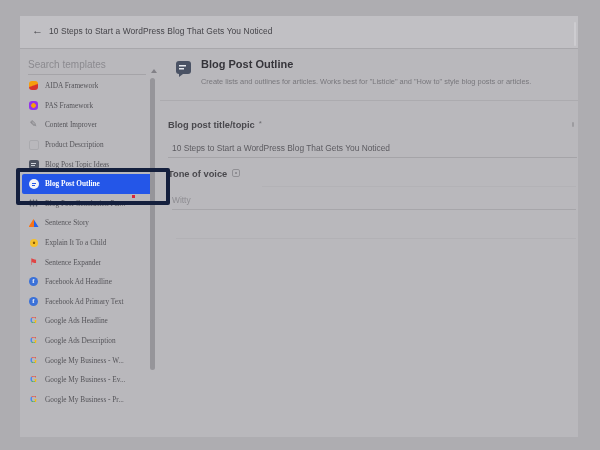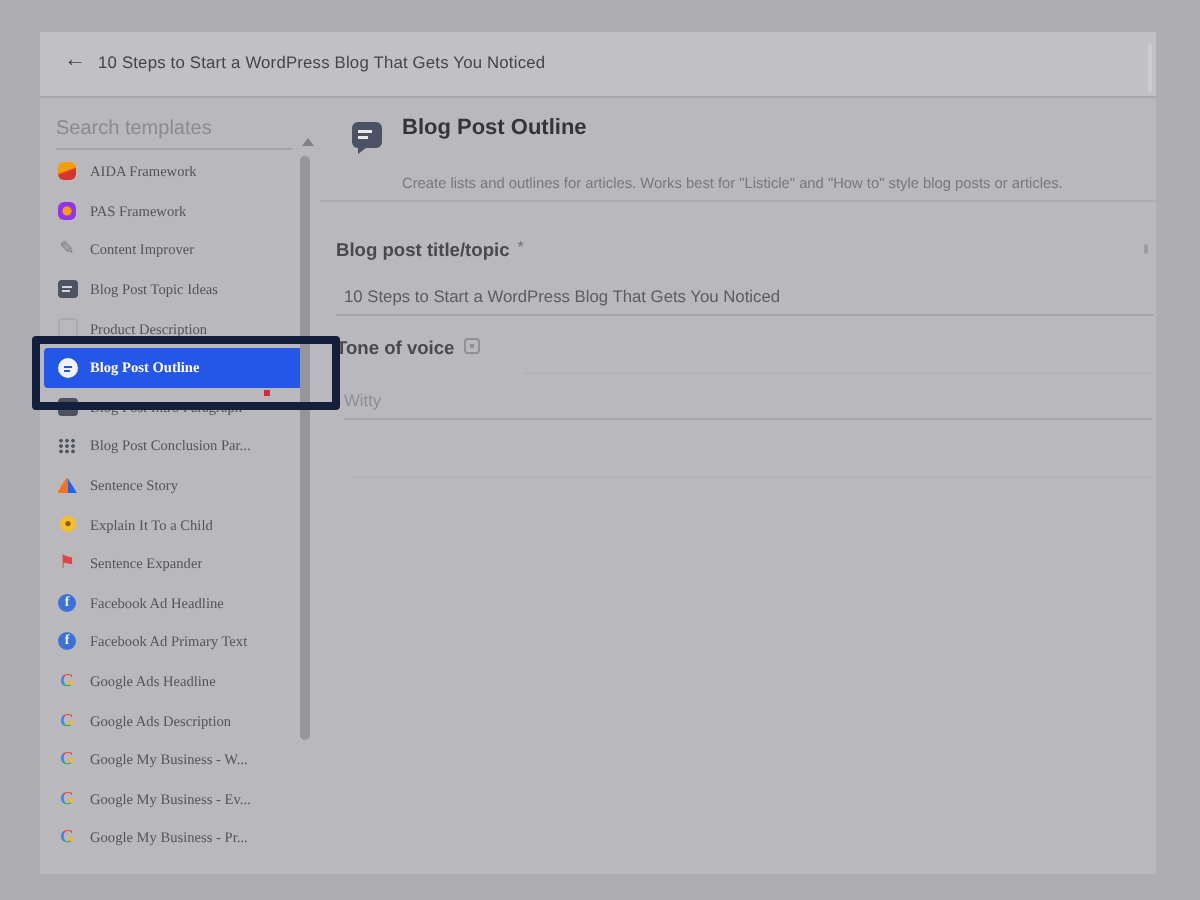--- a/index.html
+++ b/index.html
@@ -38,21 +38,21 @@
   .i-child{width:8px;height:8px;border-radius:50%;background:radial-gradient(circle at 50% 48%,#8a5c09 0 1px,#f5c02a 1.6px);}
   .i-flag{font-size:9px;color:#e04444;line-height:1;}
   .i-fb{width:9px;height:9px;border-radius:50%;background:#3b71d8;color:#e8ecf5;font-size:7px;font-weight:bold;text-align:center;line-height:9px;}
   .i-g{font-size:9px;font-weight:bold;line-height:11px;background:conic-gradient(from -40deg,#ea4335 0 90deg,#fbbc05 90deg 180deg,#34a853 180deg 270deg,#4285f4 270deg 360deg);-webkit-background-clip:text;background-clip:text;color:transparent;}
 
   
   .hdr{position:absolute;left:156px;top:42px;display:flex;gap:10px;align-items:flex-start;}
   .hdr-icon{margin-top:3px;width:15px;height:13px;border-radius:3px;background-color:#4a5264;background-image:linear-gradient(#e6e8ed,#e6e8ed),linear-gradient(#e6e8ed,#e6e8ed);background-size:7px 1.5px,5px 1.5px;background-position:3px 4px,3px 7px;background-repeat:no-repeat;position:relative;}
   .hdr-icon::after{content:"";position:absolute;left:3px;bottom:-3px;width:0;height:0;border-top:3px solid #4a5264;border-right:4px solid transparent;}
   .hdr-title{font-size:11px;font-weight:bold;color:#35343a;}
-  .hdr-desc{font-size:7.4px;color:#78777c;margin-top:17px;max-width:380px;}
+  .hdr-desc{font-size:7.4px;color:#78777c;margin-top:7px;max-width:380px;}
   .divider{position:absolute;height:1px;background:#acabaf;}
   .d1{left:140px;top:84px;width:418px;}
   .d2{left:156px;top:222px;width:400px;background:#b2b1b5;}
 
   .f-label{position:absolute;font-size:9.3px;font-weight:bold;color:#49484d;text-align:right;}
   .f1-label{left:148px;top:103px;}
   .req{font-weight:normal;font-size:8px;color:#6d6c71;margin-left:4px;vertical-align:2px;}
   .char-mark{position:absolute;left:552px;top:106px;width:2px;height:5px;background:#8a898e;opacity:.6;border-radius:1px;}
   .f-value{position:absolute;font-size:8.4px;color:#5c5b60;}
   .f1-value{left:152px;top:127px;}
@@ -93,41 +93,35 @@
           <span class="lbl">PAS Framework</span>
         </div>
         <div class="row">
           <span class="icon">
             <span class="i-pencil">✎</span>
           </span>
           <span class="lbl">Content Improver</span>
         </div>
         <div class="row">
           <span class="icon">
+            <span class="i-product"></span>
+          </span>
+          <span class="lbl">Product Description</span>
+        </div>
+        <div class="row">
+          <span class="icon">
             <span class="i-chatdark"></span>
           </span>
           <span class="lbl">Blog Post Topic Ideas</span>
         </div>
-        <div class="row">
-          <span class="icon">
-            <span class="i-product"></span>
-          </span>
-          <span class="lbl">Product Description</span>
-        </div>
         <div class="row selected">
           <span class="icon">
             <span class="i-chatsel"></span>
           </span>
           <span class="lbl">Blog Post Outline</span>
-        </div>
-        <div class="row">
-          <span class="icon">
-            <span class="i-chatdark"></span>
-          </span>
-          <span class="lbl">Blog Post Intro Paragraph</span>
         </div>
         <div class="row">
           <span class="icon">
             <span class="i-grid"></span>
           </span>
           <span class="lbl">Blog Post Conclusion Par...</span>
         </div>
         <div class="row">
           <span class="icon">
             <span class="i-tri"></span>

